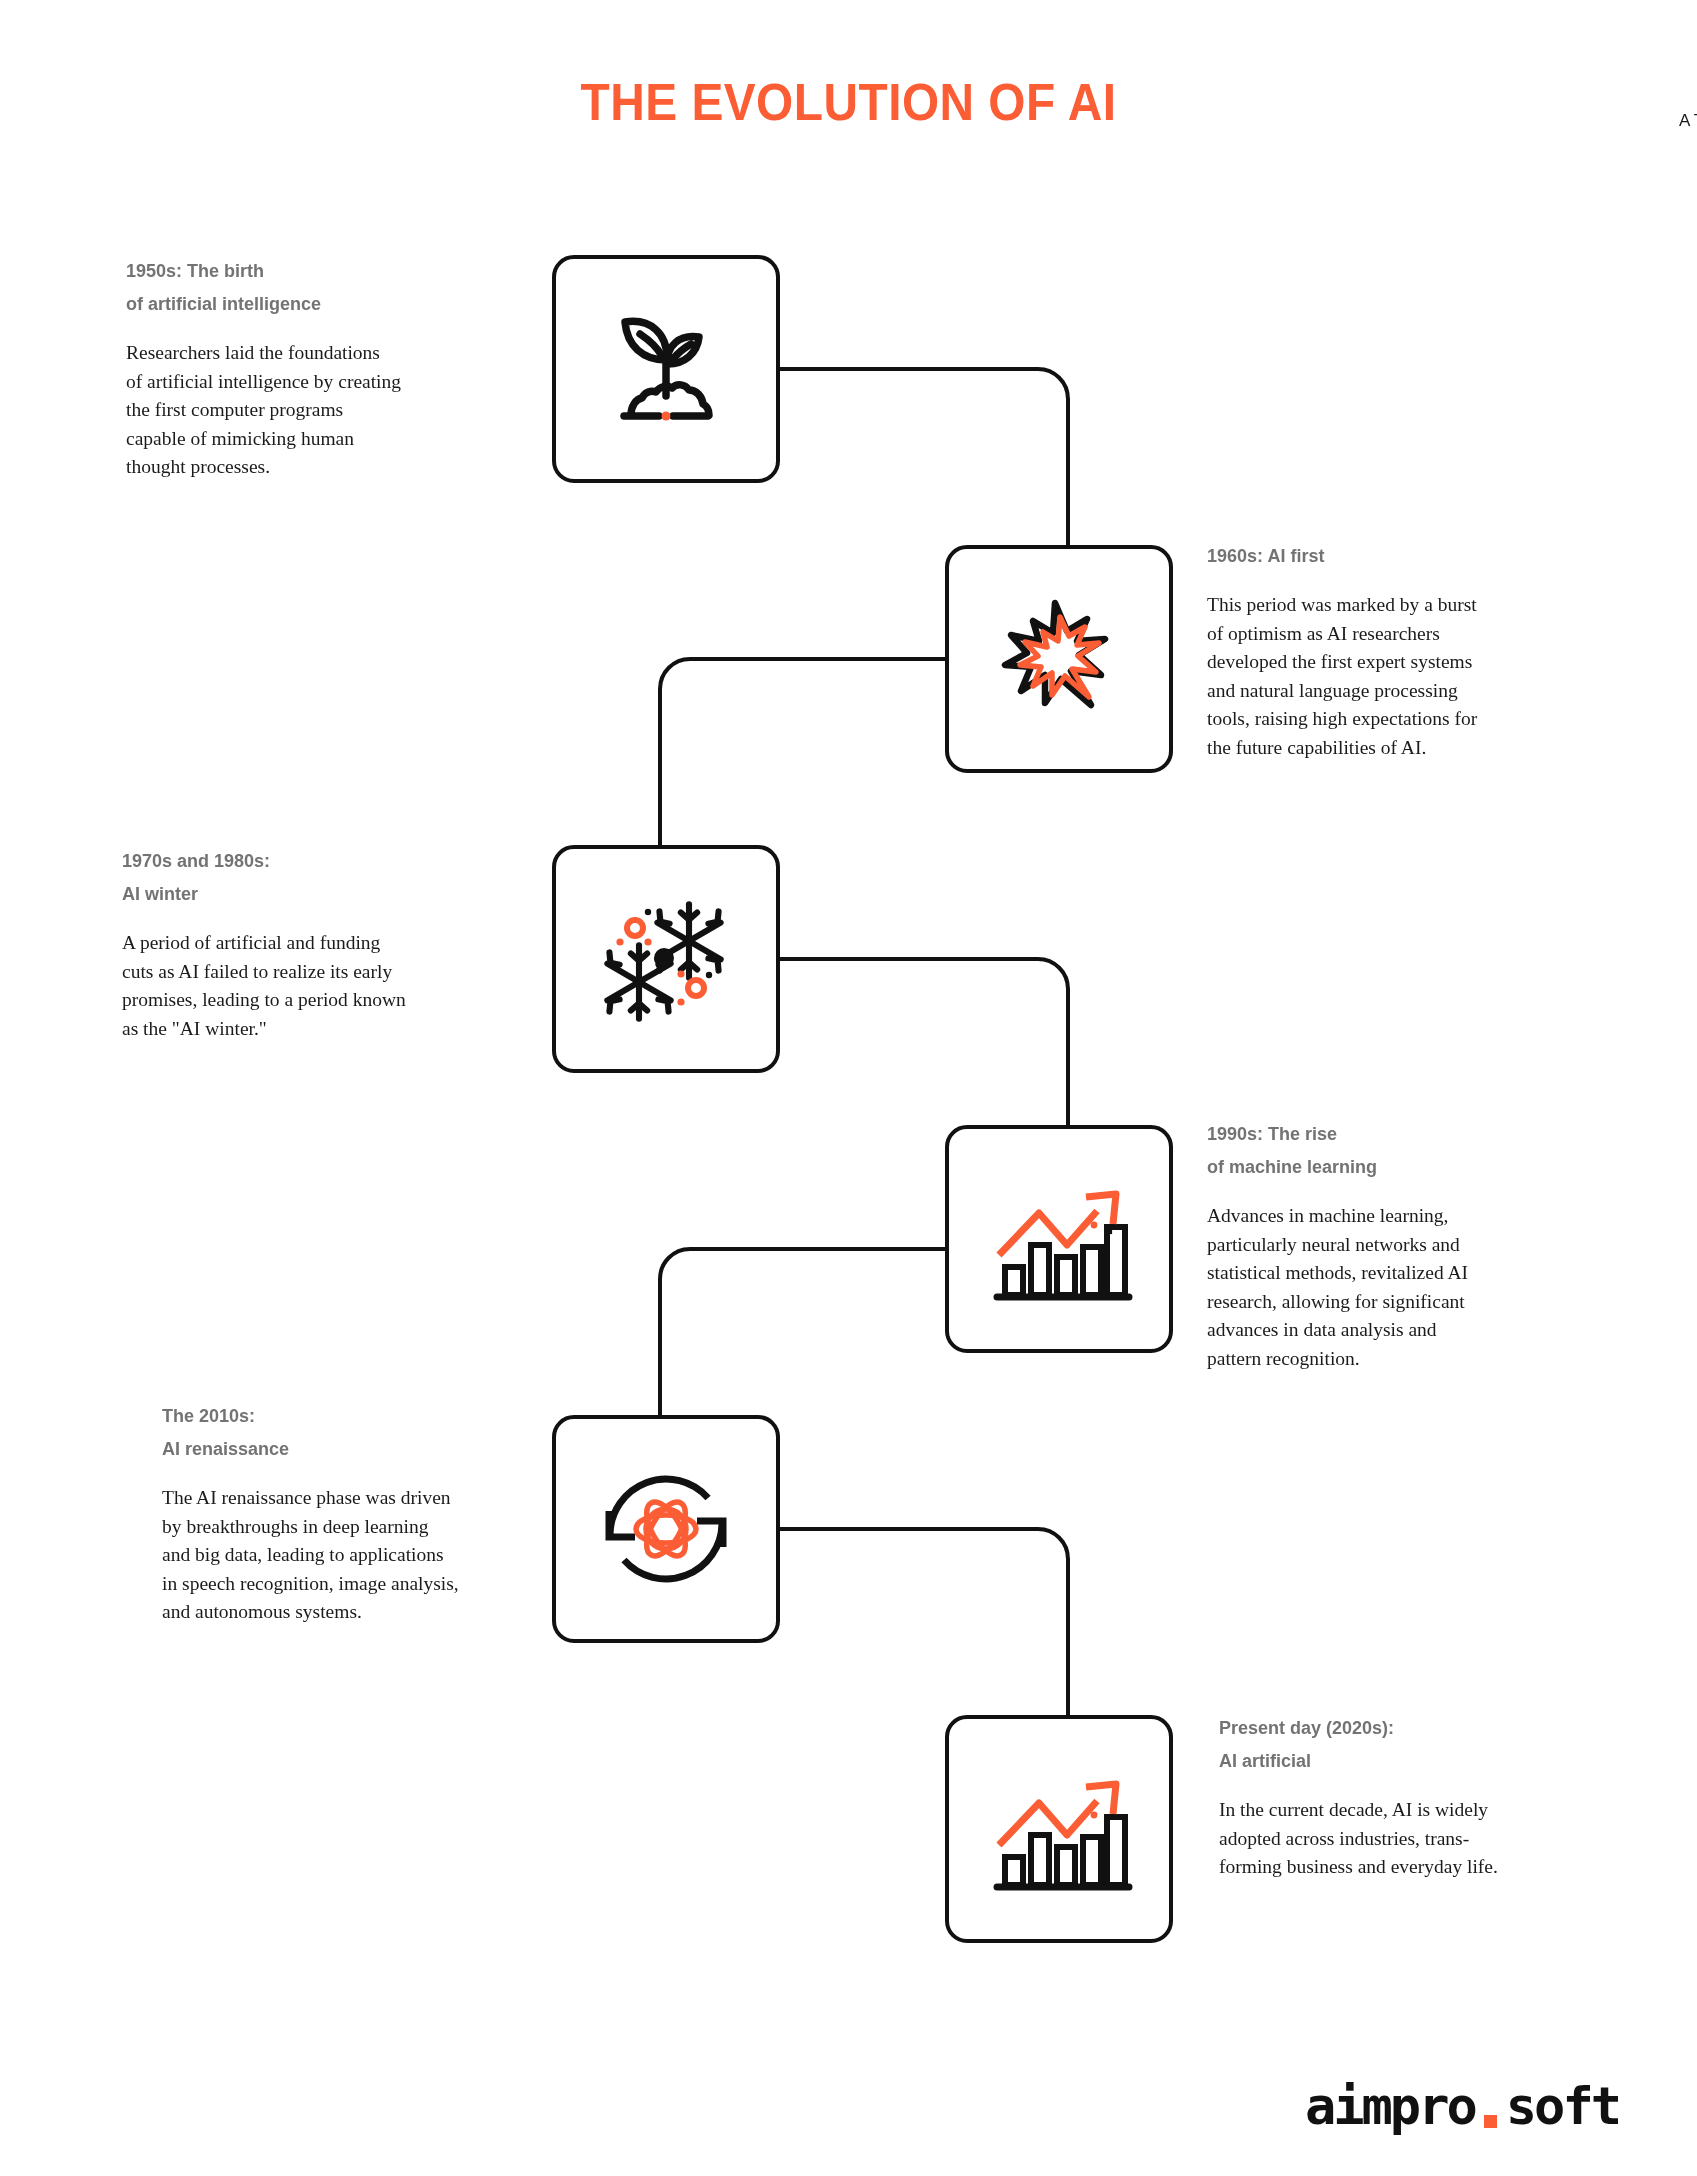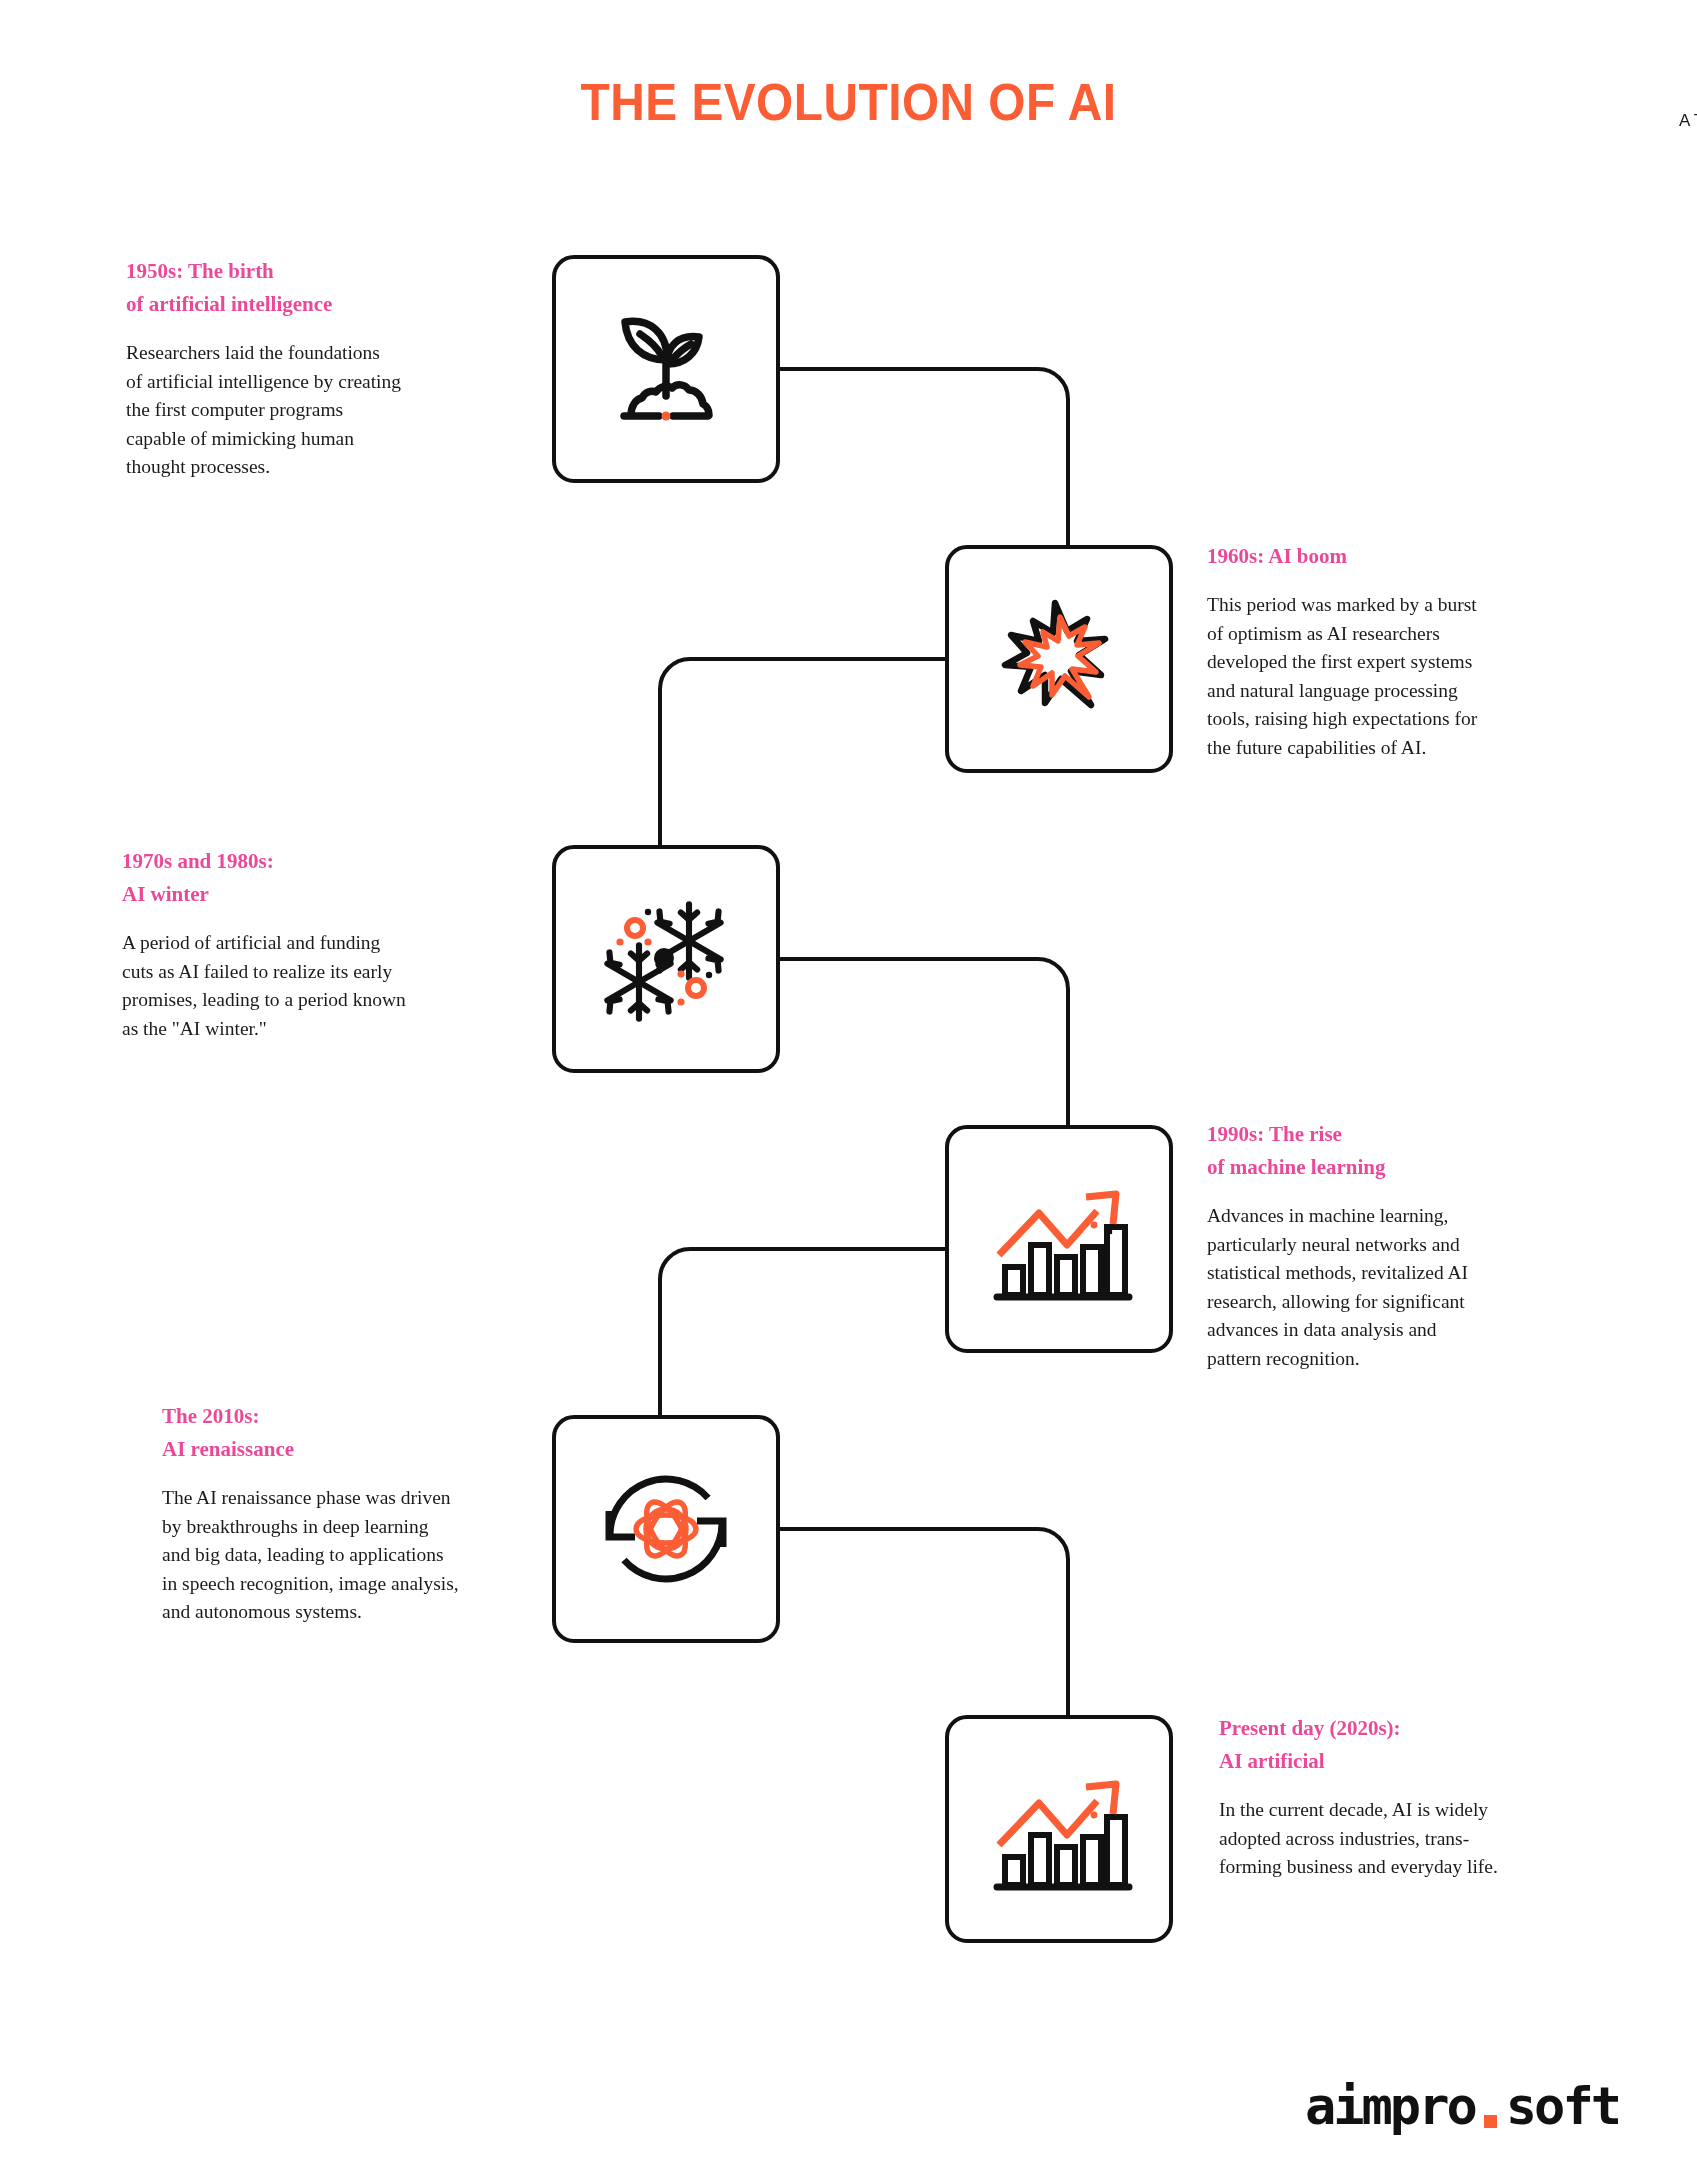--- a/index.html
+++ b/index.html
@@ -67,24 +67,24 @@
     display: flex;
     align-items: center;
     justify-content: center;
   }
   .icon-box svg { display: block; }
 
   
   .block { position: absolute; }
   .block.right-side { text-align: left; }
   .blk-title {
-    color: #ec4899;
-    font-family: Liberation Serif, serif;
+    color: #737373;
+    font-family: Liberation Sans, sans-serif;
     font-weight: 700;
-    font-size: 21px;
+    font-size: 18px;
     line-height: 33px;
     letter-spacing: 0px;
     margin-bottom: 18px;
     white-space: pre-line;
   }
   .blk-body {
     color: #1b1b1b;
     font-family: Liberation Serif, serif;
     font-weight: 400;
     font-size: 19.5px;
@@ -263,21 +263,21 @@
     <div class="blk-title">1950s: The birth
 of artificial intelligence</div>
     <div class="blk-body">Researchers laid the foundations
 of artificial intelligence by creating
 the first computer programs
 capable of mimicking human
 thought processes.</div>
   </div>
 
   <div class="block right-side" style="left:1207px; top:540px; width:400px;">
-    <div class="blk-title">1960s: AI boom</div>
+    <div class="blk-title">1960s: AI first</div>
     <div class="blk-body">This period was marked by a burst
 of optimism as AI researchers
 developed the first expert systems
 and natural language processing
 tools, raising high expectations for
 the future capabilities of AI.</div>
   </div>
 
   <div class="block" style="left:122px; top:845px; width:400px;">
     <div class="blk-title">1970s and 1980s:

